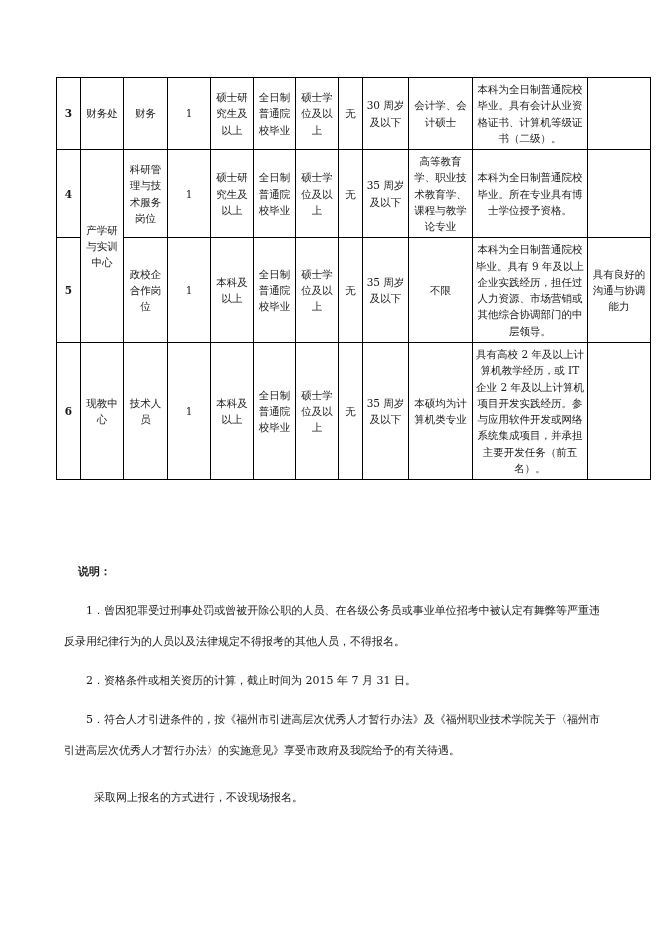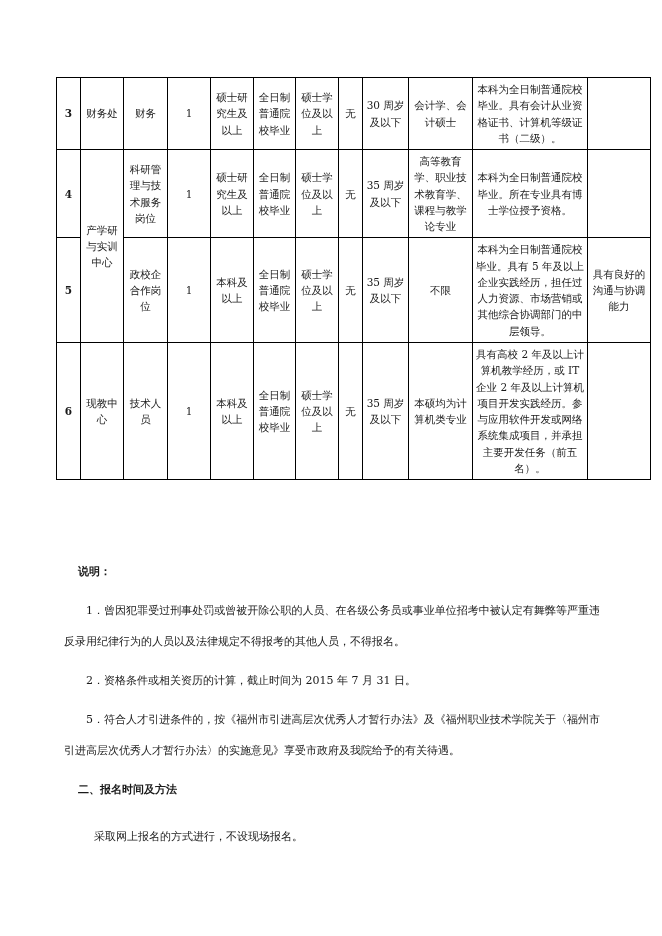--- a/index.html
+++ b/index.html
@@ -136,21 +136,21 @@
         <tr>
           <td class="c-idx">5</td>
           <td class="c-post narrow-stack">政校企合作岗位</td>
           <td class="c-num">1</td>
           <td class="c-edu narrow-stack">本科及以上</td>
           <td class="c-type narrow-stack">全日制普通院校毕业</td>
           <td class="c-deg narrow-stack">硕士学位及以上</td>
           <td class="c-title">无</td>
           <td class="c-age narrow-stack">35 周岁及以下</td>
           <td class="c-major">不限</td>
-          <td class="c-req">本科为全日制普通院校毕业。具有 5 年及以上企业实践经历，担任过人力资源、市场营销或其他综合协调部门的中层领导。</td>
+          <td class="c-req">本科为全日制普通院校毕业。具有 9 年及以上企业实践经历，担任过人力资源、市场营销或其他综合协调部门的中层领导。</td>
           <td class="c-other narrow-stack">具有良好的沟通与协调能力</td>
         </tr>
 
         <tr>
           <td class="c-idx">6</td>
           <td class="c-dept narrow-stack">现教中心</td>
           <td class="c-post narrow-stack">技术人员</td>
           <td class="c-num">1</td>
           <td class="c-edu narrow-stack">本科及以上</td>
           <td class="c-type narrow-stack">全日制普通院校毕业</td>
@@ -166,18 +166,17 @@
     </table>
   </div>
 
   <div class="doc-body">
 
     <p class="p-head">说明：</p>
     <p class="p-indent">1．曾因犯罪受过刑事处罚或曾被开除公职的人员、在各级公务员或事业单位招考中被认定有舞弊等严重违反录用纪律行为的人员以及法律规定不得报考的其他人员，不得报名。</p>
     <p class="p-indent">2．资格条件或相关资历的计算，截止时间为 2015 年 7 月 31 日。</p>
     <p class="p-indent">5．符合人才引进条件的，按《福州市引进高层次优秀人才暂行办法》及《福州职业技术学院关于〈福州市引进高层次优秀人才暂行办法〉的实施意见》享受市政府及我院给予的有关待遇。</p>
 
-    <p class="p-section">二、报名时间及方法</p>
     <p class="p-flat">采取网上报名的方式进行，不设现场报名。</p>
 
   </div>
 
 </div>
 
 </body></html>

